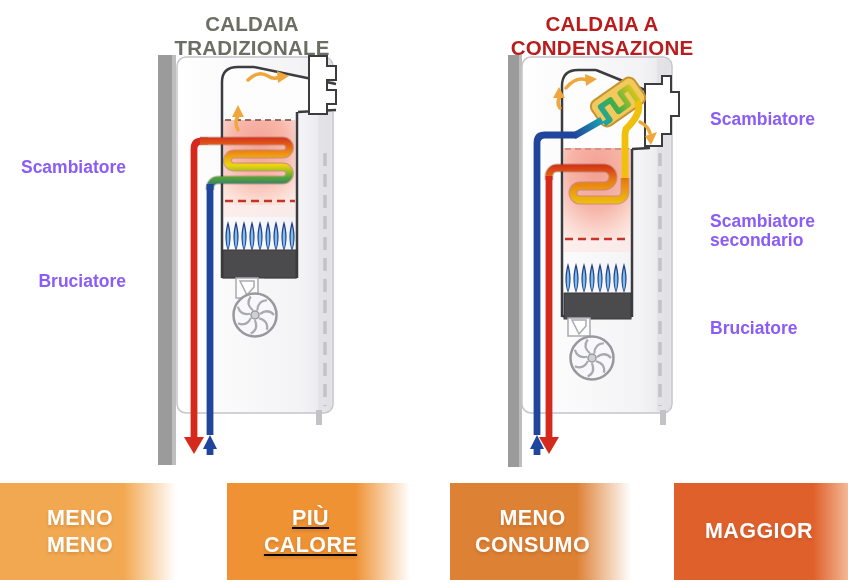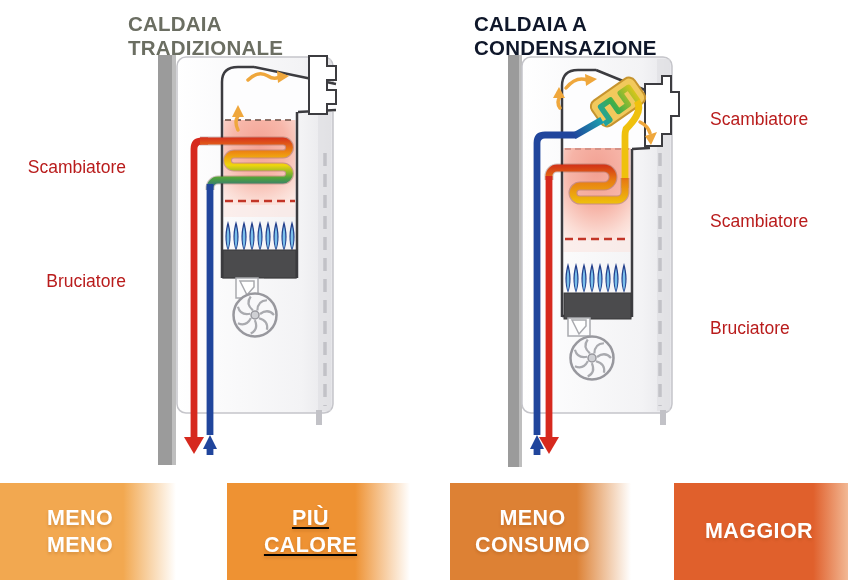--- a/index.html
+++ b/index.html
@@ -1,21 +1,21 @@
 <!DOCTYPE html>
 <html><head>
 <meta charset="utf-8">
 <style>
   html,body{margin:0;padding:0;background:#ffffff;}
   .stage{position:relative;width:848px;height:583px;background:#ffffff;overflow:hidden;
          font-family:"Liberation Sans",sans-serif;}
-  .title{position:absolute;top:12px;font-weight:700;font-size:20.5px;letter-spacing:.2px;text-align:left;}
+  .title{position:absolute;top:12px;font-weight:700;font-size:20.5px;letter-spacing:.2px;text-align:center;}
   .title-left{left:128px;width:248px;color:#6B6E62;}
-  .title-right{left:474px;width:300px;color:#0f172a;}
-  .label{position:absolute;font-size:17.5px;font-weight:400;color:#b91c1c;line-height:18.5px;}
+  .title-right{left:452px;width:300px;color:#b91c1c;}
+  .label{position:absolute;font-size:17.5px;font-weight:700;color:#8b5cf6;line-height:18.5px;}
   .label span{display:block;}
   .label-ra{text-align:right;}
   .diagram{position:absolute;}
   .banner{position:absolute;top:483px;height:97px;display:flex;align-items:center;justify-content:center;}
   .banner-text{text-align:center;font-weight:700;font-size:21.5px;line-height:26.5px;color:#ffffff;
                letter-spacing:.4px;text-shadow:0 2px 3px rgba(120,60,0,.22);padding-right:16px;}
   .banner-text span{display:block;}
   .banner-1{left:0;width:176px;background:linear-gradient(90deg,#F2A850 0%,#F2A850 70%,#ffffff 100%);}
   .banner-2{left:227px;width:183px;background:linear-gradient(90deg,#EE9233 0%,#EE9233 70%,#ffffff 100%);text-decoration:underline;}
   .banner-3{left:450px;width:181px;background:linear-gradient(90deg,#DD8134 0%,#DD8134 70%,#ffffff 100%);}
@@ -34,20 +34,21 @@
     <span>Scambiatore</span>
   </div>
   <div class="label label-ra" style="left:12px;width:114px;top:272px">
     <span>Bruciatore</span>
   </div>
   <div class="label" style="left:710px;width:132px;top:110px">
     <span>Scambiatore</span>
   </div>
   <div class="label" style="left:710px;width:132px;top:212px">
     <span>Scambiatore</span>
+    <span>secondario</span>
   </div>
   <div class="label" style="left:710px;width:132px;top:319px">
     <span>Bruciatore</span>
   </div>
 
   <svg class="diagram" style="left:150px;top:50px" width="210" height="420" viewBox="0 0 210 420">
     <defs>
       <linearGradient id="bodyL" x1="0" y1="0" x2="1" y2="0">
         <stop offset="0" stop-color="#FFFFFF"></stop>
           <stop offset=".8" stop-color="#F3F3F5"></stop>

